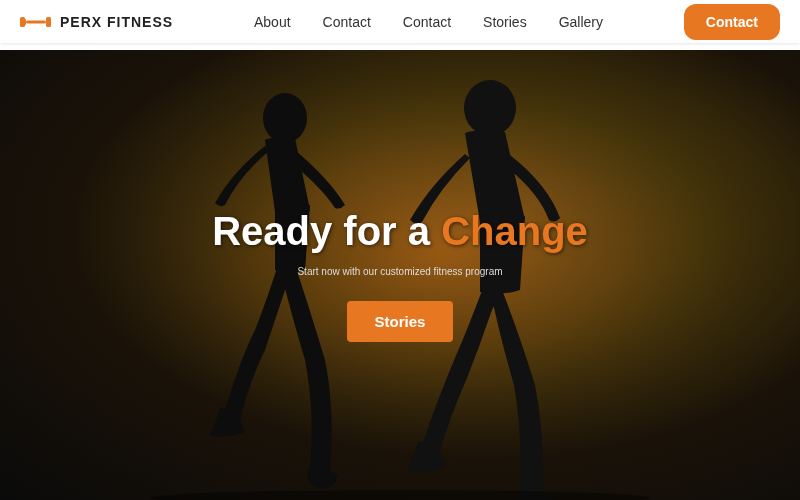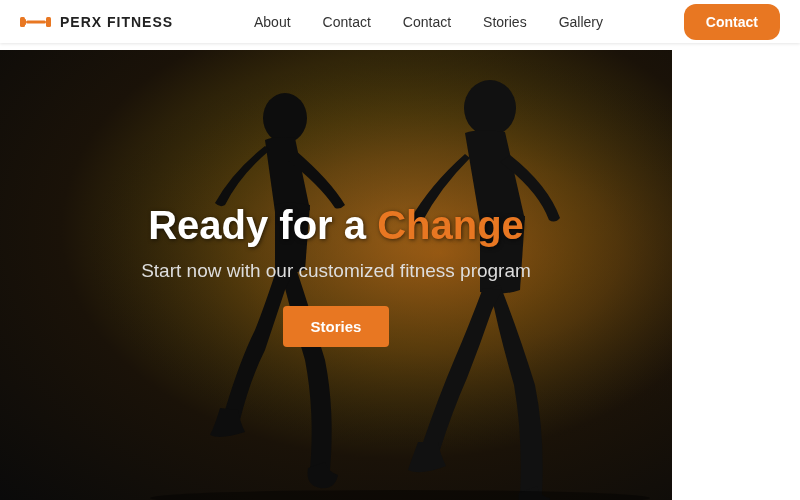--- a/index.html
+++ b/index.html
@@ -75,21 +75,21 @@
       padding: 10px 22px;
       border-radius: 12px;
       font-size: 14px;
       font-weight: 600;
       cursor: pointer;
     }
 
     
     .hero {
       position: relative;
-      width: 672px;
+      width: 800px;
       height: 450px;
       top: 50px;
       overflow: hidden;
       display: flex;
       align-items: center;
       justify-content: center;
     }
 
     .hero-bg {
       position: absolute;
@@ -120,21 +120,21 @@
       font-weight: 700;
       margin-bottom: 12px;
       text-shadow: 1px 1px 4px rgba(0,0,0,0.6);
     }
 
     .hero-title-highlight {
       color: #e87722;
     }
 
     .hero-subtitle {
-      font-size: 19px;
+      font-size: 10px;
       color: #ddd;
       margin-bottom: 24px;
     }
 
     .stories-btn {
       background: #e87722;
       color: #fff;
       border: none;
       padding: 12px 28px;
       border-radius: 4px;

